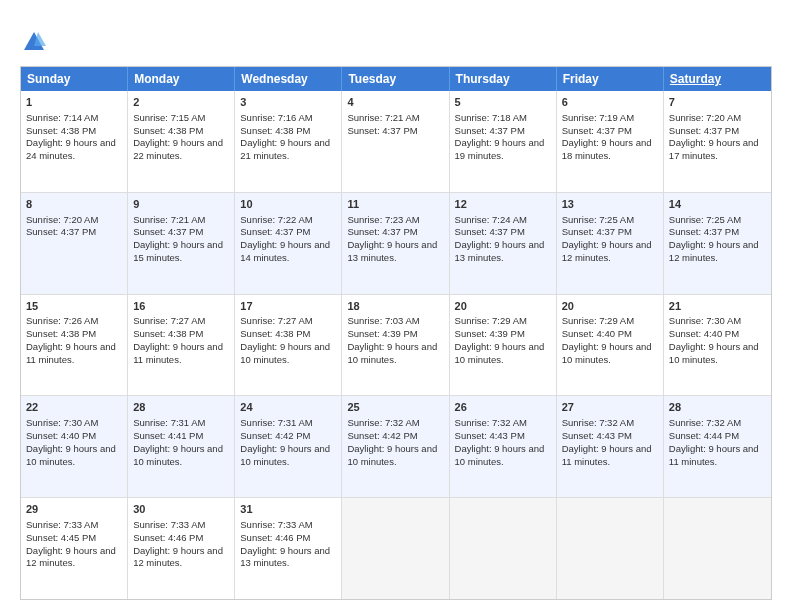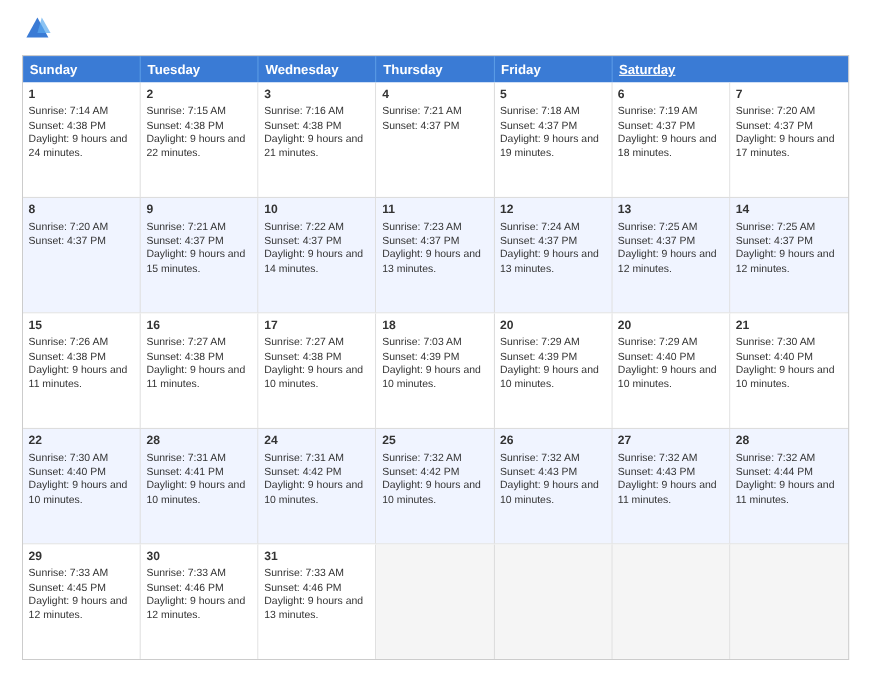--- a/index.html
+++ b/index.html
@@ -6,21 +6,21 @@
     body {
       font-family: Arial, sans-serif;
       background: #fff;
       width: 792px;
       height: 612px;
       overflow: hidden;
     }
     .page {
       width: 792px;
       height: 612px;
-      padding: 12px 20px 12px 20px;
+      padding: 28px 20px 12px 20px;
       display: flex;
       flex-direction: column;
     }
     .header {
       display: flex;
       align-items: flex-start;
       justify-content: space-between;
       margin-bottom: 10px;
     }
     .logo {
@@ -128,22 +128,23 @@
     </div>
     <div class="title-section">
       <div class="calendar-title"></div>
       <div class="calendar-subtitle"></div>
     </div>
   </div>
 
   <div class="calendar">
     <div class="cal-header-row">
     <div class="cal-header-cell">Sunday</div>
+        <div class="cal-header-cell">Monday</div>
+        <div class="cal-header-cell">Wednesday</div>
         <div class="cal-header-cell">Tuesday</div>
-        <div class="cal-header-cell">Wednesday</div>
         <div class="cal-header-cell">Thursday</div>
         <div class="cal-header-cell">Friday</div>
         <div class="cal-header-cell">Saturday</div>
       </div>
     <div class="cal-body">
     <div class="cal-week">
           <div class="cal-cell">
         <span class="day-num">1</span>
         <span>Sunrise: 7:14 AM</span><br>
         <span>Sunset: 4:38 PM</span><br>

